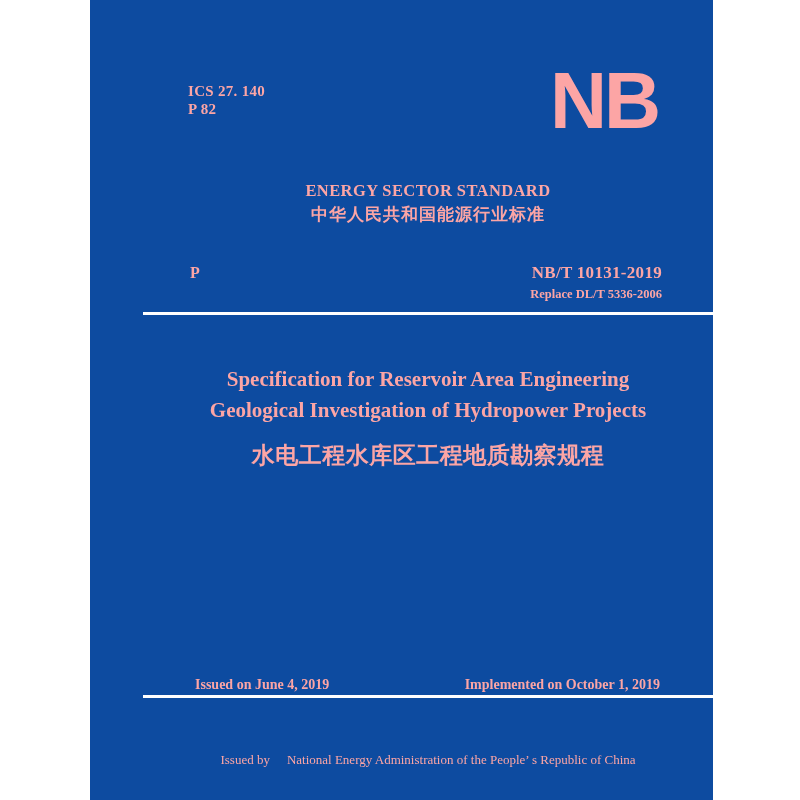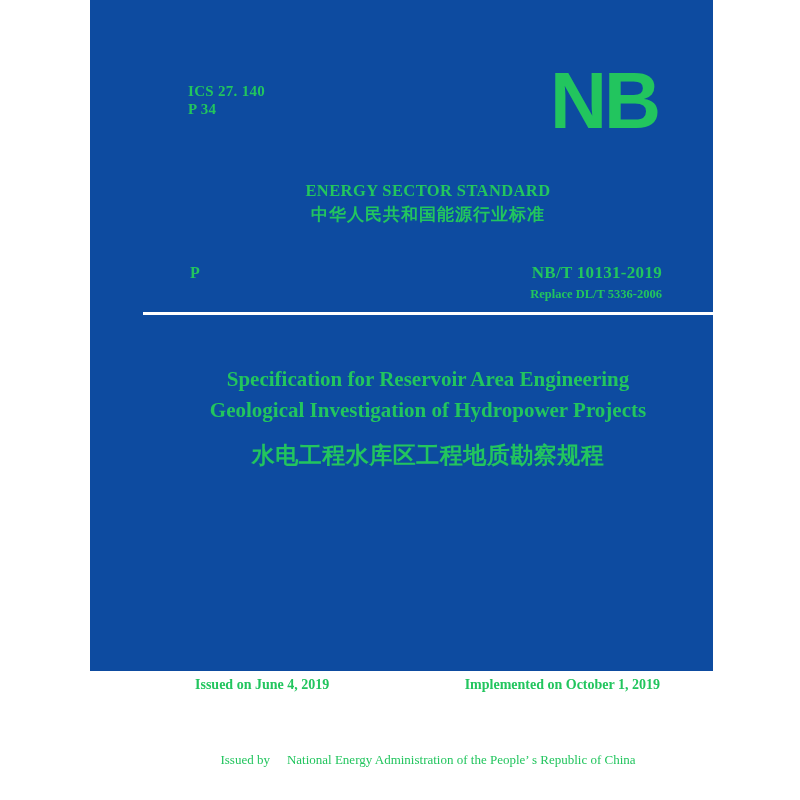--- a/index.html
+++ b/index.html
@@ -12,23 +12,23 @@
     height: 800px;
     background: #ffffff;
     overflow: hidden;
     font-family: "Liberation Serif", "DejaVu Serif", serif;
   }
   .cover {
     position: absolute;
     left: 90px;
     top: 0;
     width: 623px;
-    height: 671px;
+    height: 800px;
     background: #0d4ba0;
-    color: #22c55e;
+    color: #fca5a5;
   }
   
   .ics-block {
     position: absolute;
     left: 98px;   
     top: 82px;
     font-size: 15px;
     font-weight: bold;
     line-height: 18px;
     letter-spacing: 0.3px;
@@ -162,21 +162,21 @@
   .issued-by-label { margin-right: 17px; }
 </style>
 </head>
 <body>
 
 <div class="page">
   <div class="cover">
 
     <div class="ics-block">
       <div>ICS 27. 140</div>
-      <div>P 34</div>
+      <div>P 82</div>
     </div>
 
     <div class="nb-logo">NB</div>
 
     <div class="std-heading">
       <div class="en">ENERGY SECTOR STANDARD</div>
       <div class="zh">中华人民共和国能源行业标准</div>
     </div>
 
     <div class="designation-row">

